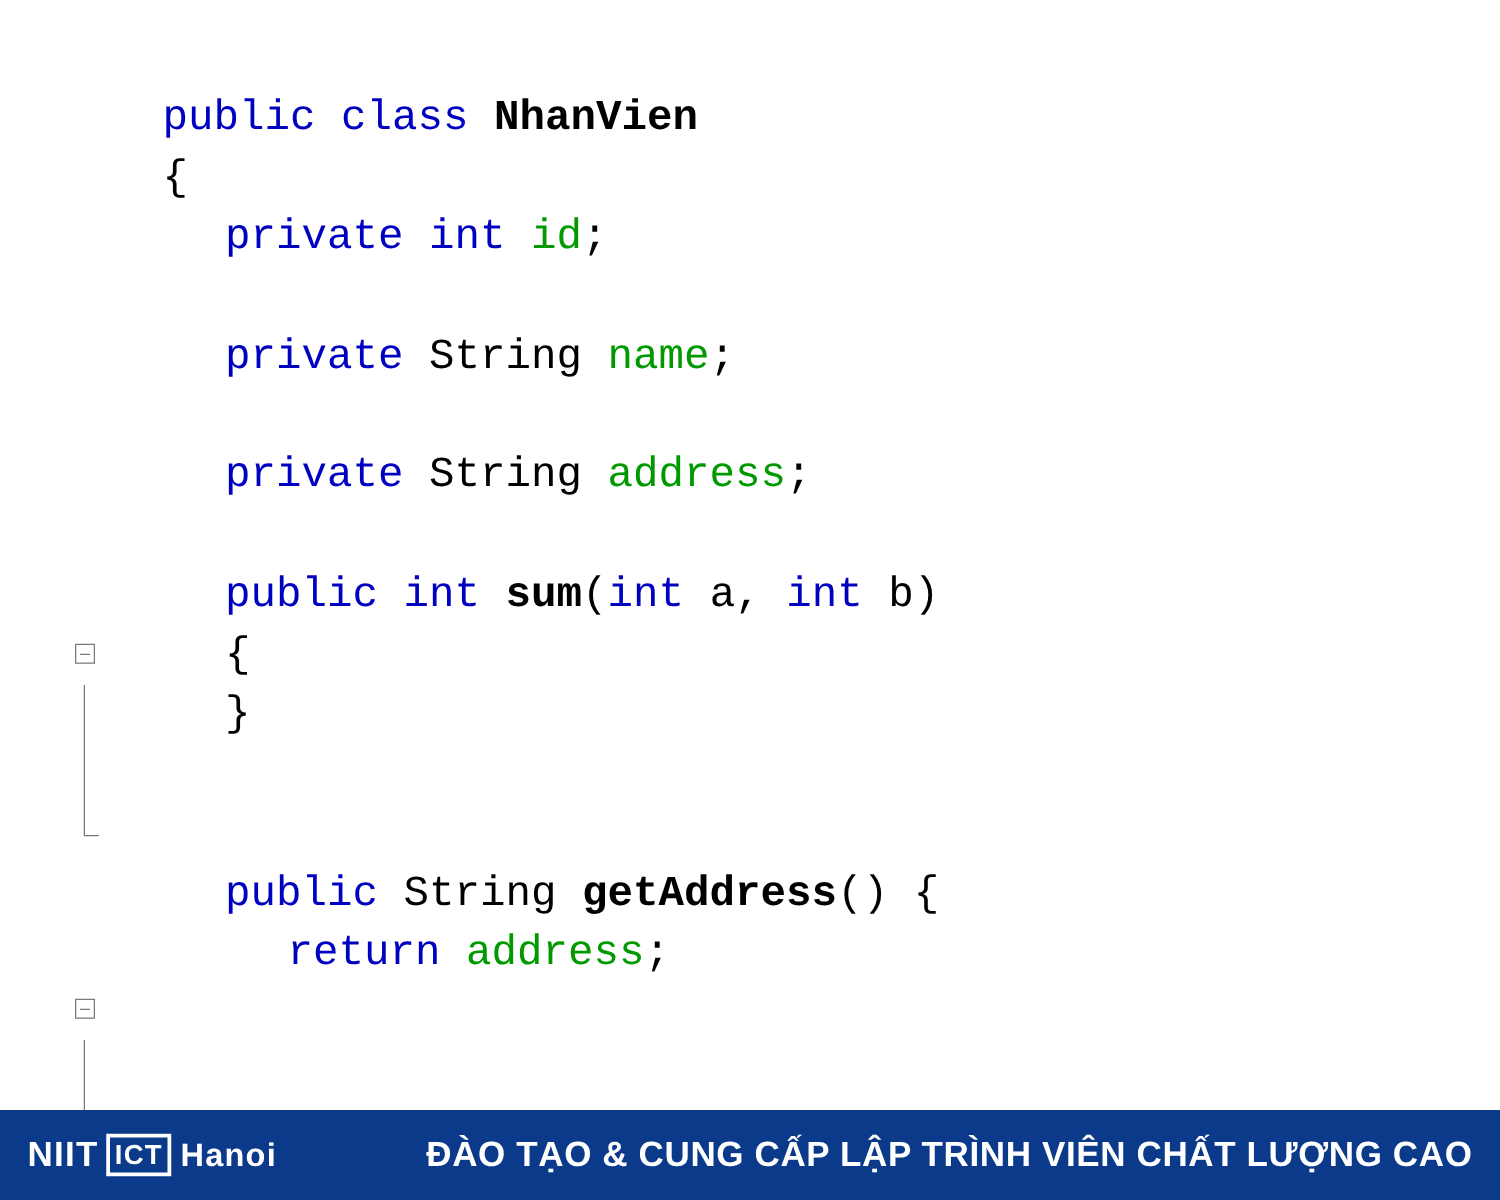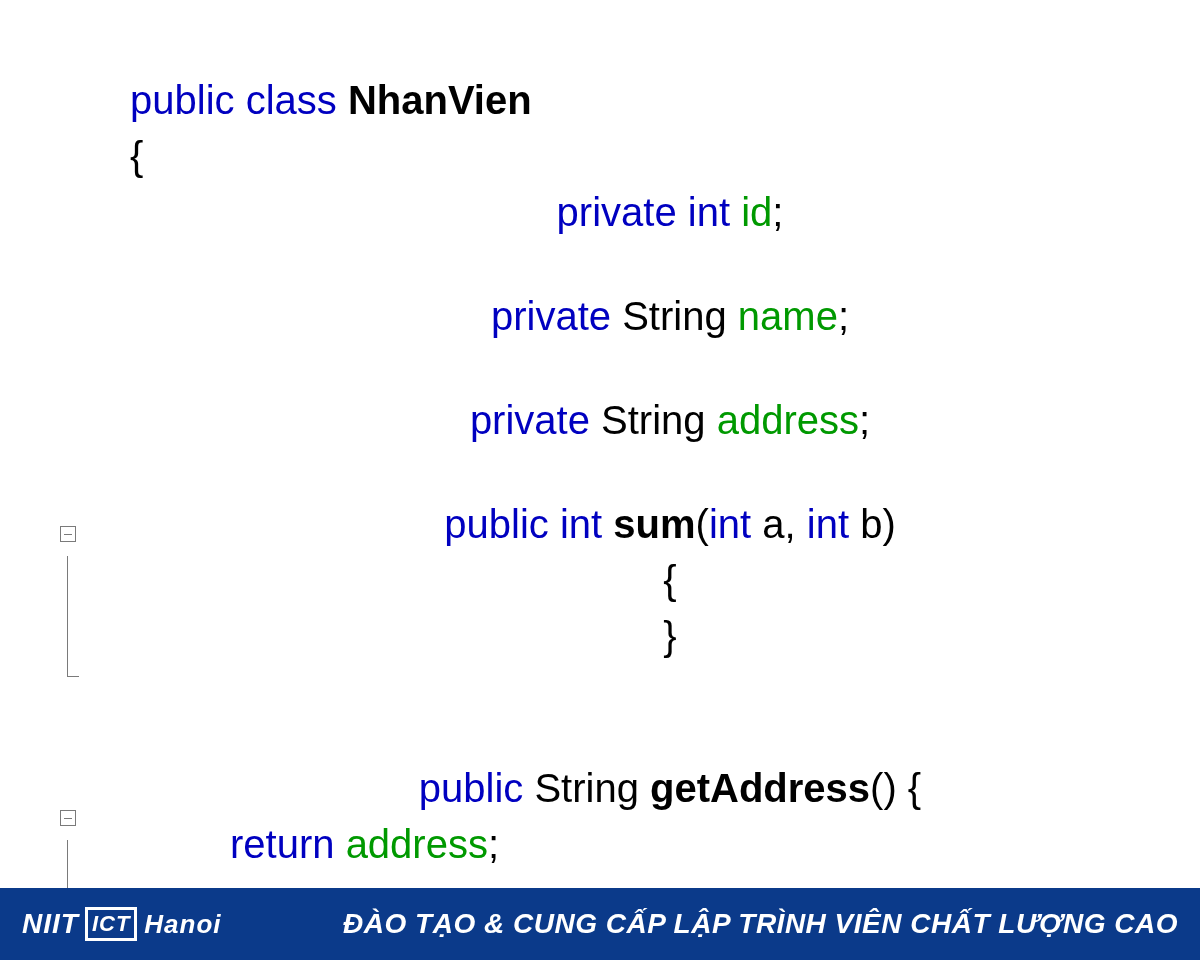--- a/index.html
+++ b/index.html
@@ -10,22 +10,22 @@
     background: #ffffff;
     font-family: Arial, sans-serif;
     overflow: hidden;
     position: relative;
   }
   .code-area {
     position: absolute;
     top: 72px;
     left: 60px;
     right: 40px;
-    font-family: Liberation Sans, sans-serif;
-    font-size: 40px;
+    font-family: Liberation Mono, monospace;
+    font-size: 34px;
     line-height: 1.4;
     color: #000;
   }
   .fold-box {
     border: 1px solid #7a7a7a;
     width: 14px;
     height: 14px;
     display: inline-block;
     position: relative;
     background: #fff;
@@ -54,38 +54,37 @@
   .code-lines {
     margin-left: 70px;
   }
   .line {
     white-space: pre;
   }
   .kw  { color: #0000c0; }
   .id  { color: #009900; }
   .nm  { color: #000000; font-weight: bold; }
   .pl  { color: #000000; }
-  .indent1 { padding-left: 50px; text-align: center; }
+  .indent1 { padding-left: 50px; }
   .indent2 { padding-left: 100px; }
   .blank { height: 48px; }
 
   .footer {
     position: absolute;
     left: 0;
     right: 0;
     bottom: 0;
     height: 72px;
     background: #0b3a8a;
     background: linear-gradient(#0b3a8a,#0b3a8a);
     display: flex;
     align-items: center;
     justify-content: space-between;
     padding: 4px 22px;
     box-sizing: border-box;
-    font-style: italic;
   }
   .brand {
     display: flex;
     align-items: center;
     color: #ffffff;
     font-weight: bold;
     font-size: 28px;
     letter-spacing: 1px;
     gap: 6px;
   }

